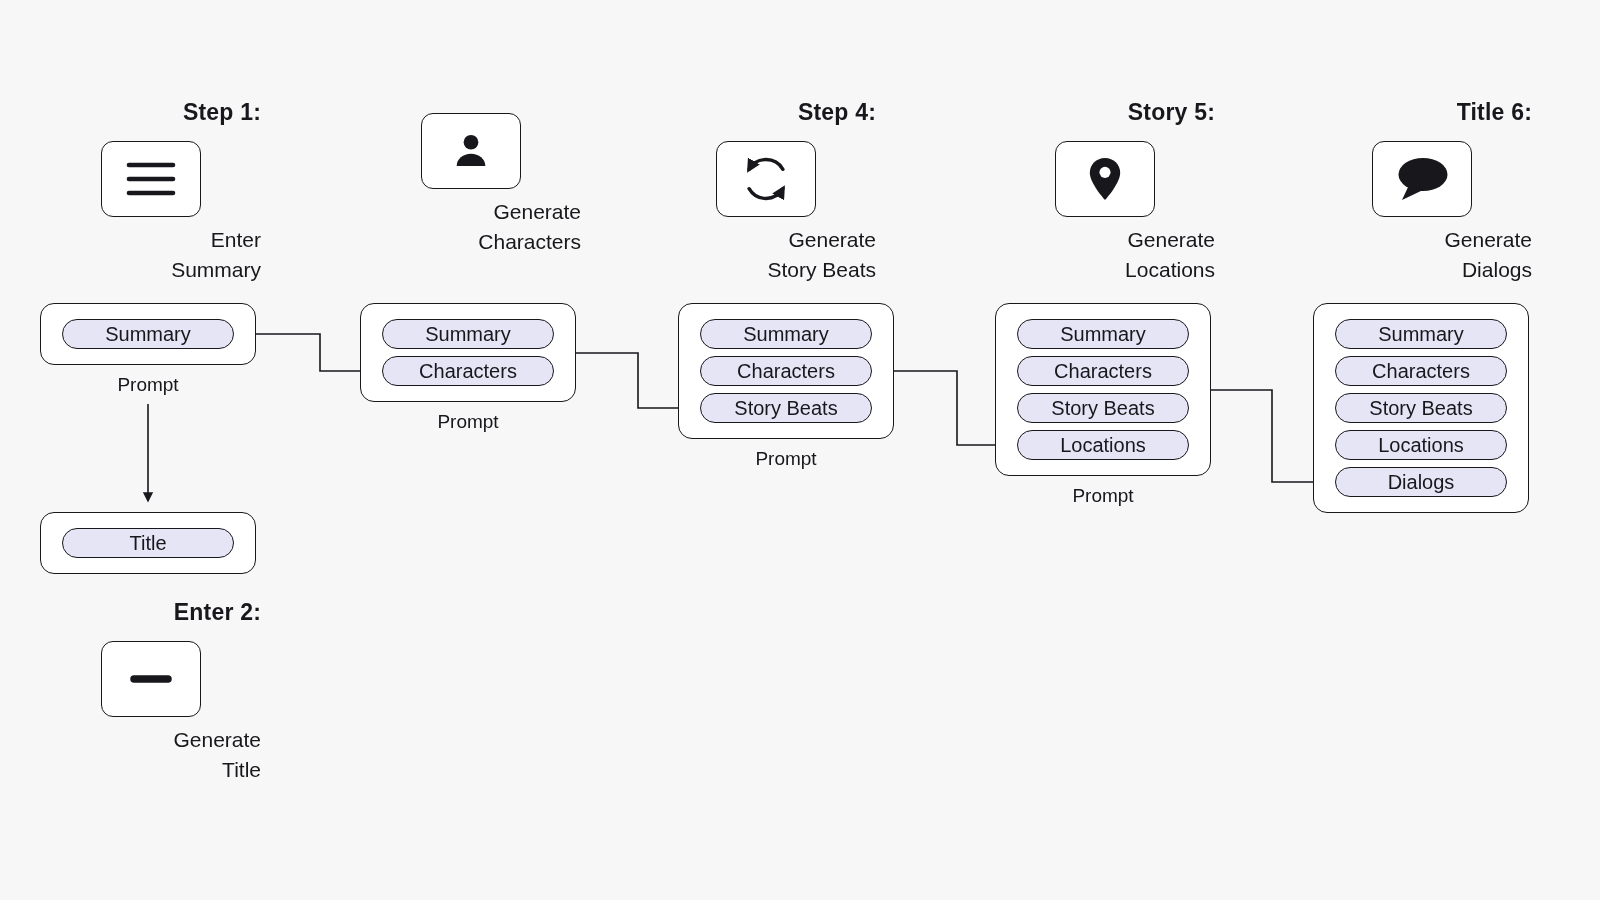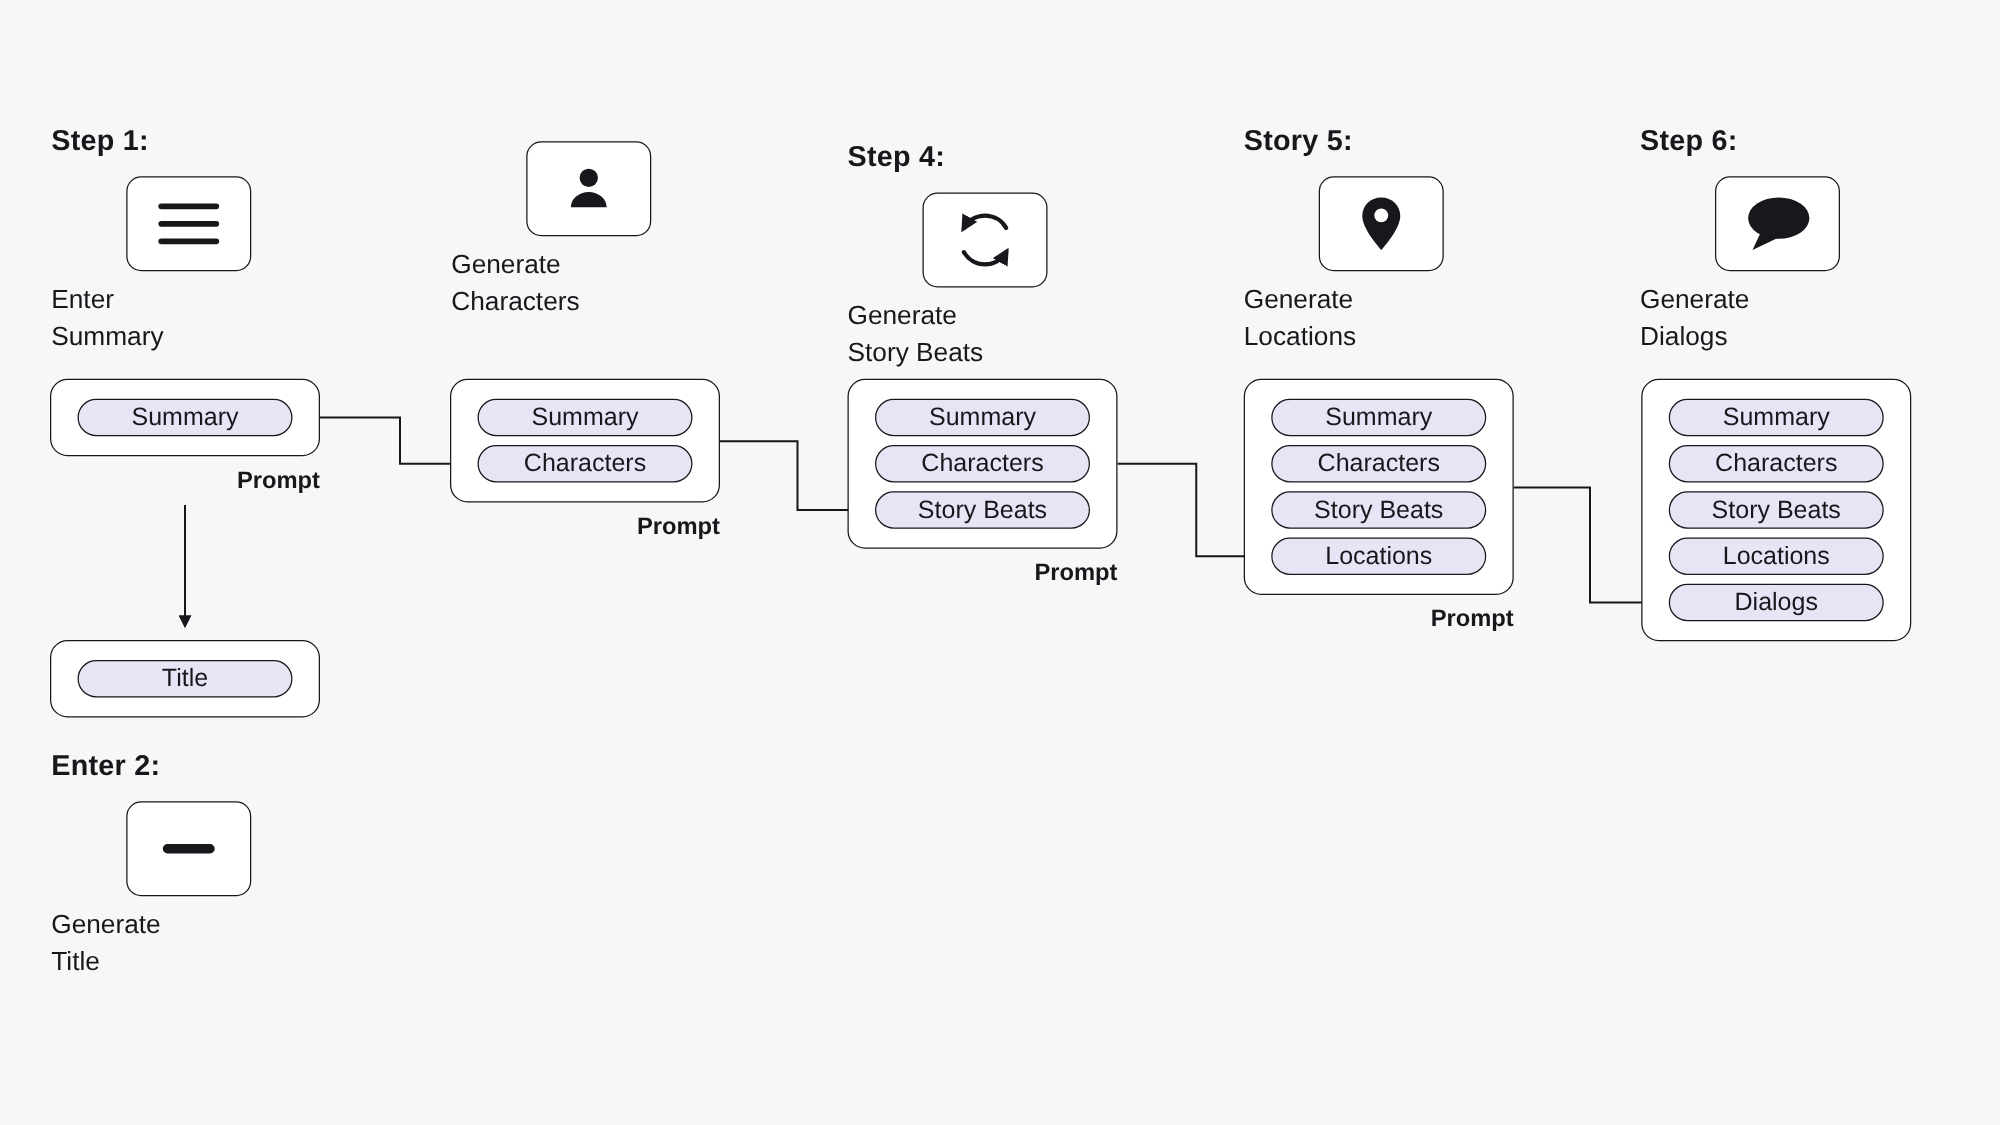--- a/index.html
+++ b/index.html
@@ -16,21 +16,21 @@
     overflow: hidden;
   }
   .arrows {
     position: absolute;
     left: 0; top: 0;
     pointer-events: none;
   }
   .step {
     position: absolute;
     width: 220px;
-    text-align: left;
+    text-align: right;
   }
   .step-label {
     font-size: 23px;
     font-weight: 600;
     letter-spacing: 0.2px;
     line-height: 28px;
   }
   .icon-box {
     width: 100px;
     height: 76px;
@@ -67,23 +67,22 @@
     border: 1.6px solid #17171c;
     border-radius: 16px;
     display: flex;
     align-items: center;
     justify-content: center;
     font-size: 20px;
     line-height: 1;
   }
   .node-label {
     margin-top: 9px;
-    text-align: right;
+    text-align: center;
     font-size: 19px;
-    font-weight: bold;
   }
 </style>
 </head>
 <body>
 
 <div class="canvas">
 
   <svg class="arrows" width="1600" height="900" viewBox="0 0 1600 900">
     <defs>
       <marker id="arrowhead" viewBox="0 0 10 10" refX="8.5" refY="5" markerWidth="6.5" markerHeight="6.5" orient="auto">
@@ -118,21 +117,21 @@
     <div class="icon-box">
       <svg width="42" height="42" viewBox="0 0 24 24" fill="#17171c">
         <circle cx="12" cy="7" r="4.2"></circle>
         <path d="M3.8 20.5a8.2 7 0 0 1 16.4 0z"></path>
       </svg>
     </div>
     <div class="step-caption">Generate
 Characters</div>
   </div>
 
-  <div class="step" style="left:678px; top:98px;margin-top:13px;">
+  <div class="step" style="left:656px; top:98px;">
     <div class="step-label">Step 4:</div>
     <div class="icon-box">
       <svg width="54" height="54" viewBox="0 0 54 54">
         <defs>
           <marker id="cyc" viewBox="0 0 10 10" refX="7" refY="5" markerWidth="4" markerHeight="4" orient="auto">
             <path d="M0 0L10 5L0 10z" fill="#17171c"></path>
           </marker>
         </defs>
         <g fill="none" stroke="#17171c" stroke-width="3.4" stroke-linecap="round">
           <path d="M43.9 17.3 A19.5 19.5 0 0 0 10.1 17.3" marker-end="url(#cyc)"></path>
@@ -150,21 +149,21 @@
       <svg width="38" height="46" viewBox="0 0 24 29">
         <path d="M12 1.2C6.6 1.2 2.4 5.3 2.4 10.6 2.4 17.4 12 27.8 12 27.8S21.6 17.4 21.6 10.6C21.6 5.3 17.4 1.2 12 1.2Z" fill="#17171c"></path>
         <circle cx="12" cy="10.3" r="3.5" fill="#ffffff"></circle>
       </svg>
     </div>
     <div class="step-caption">Generate
 Locations</div>
   </div>
 
   <div class="step" style="left:1312px; top:98px;">
-    <div class="step-label">Step 6:</div>
+    <div class="step-label">Title 6:</div>
     <div class="icon-box">
       <svg width="58" height="50" viewBox="0 0 58 50">
         <ellipse cx="30" cy="20.5" rx="24.5" ry="16.5" fill="#17171c"></ellipse>
         <path d="M16 31 L9 46 L30 36 Z" fill="#17171c"></path>
       </svg>
     </div>
     <div class="step-caption">Generate
 Dialogs</div>
   </div>
 

